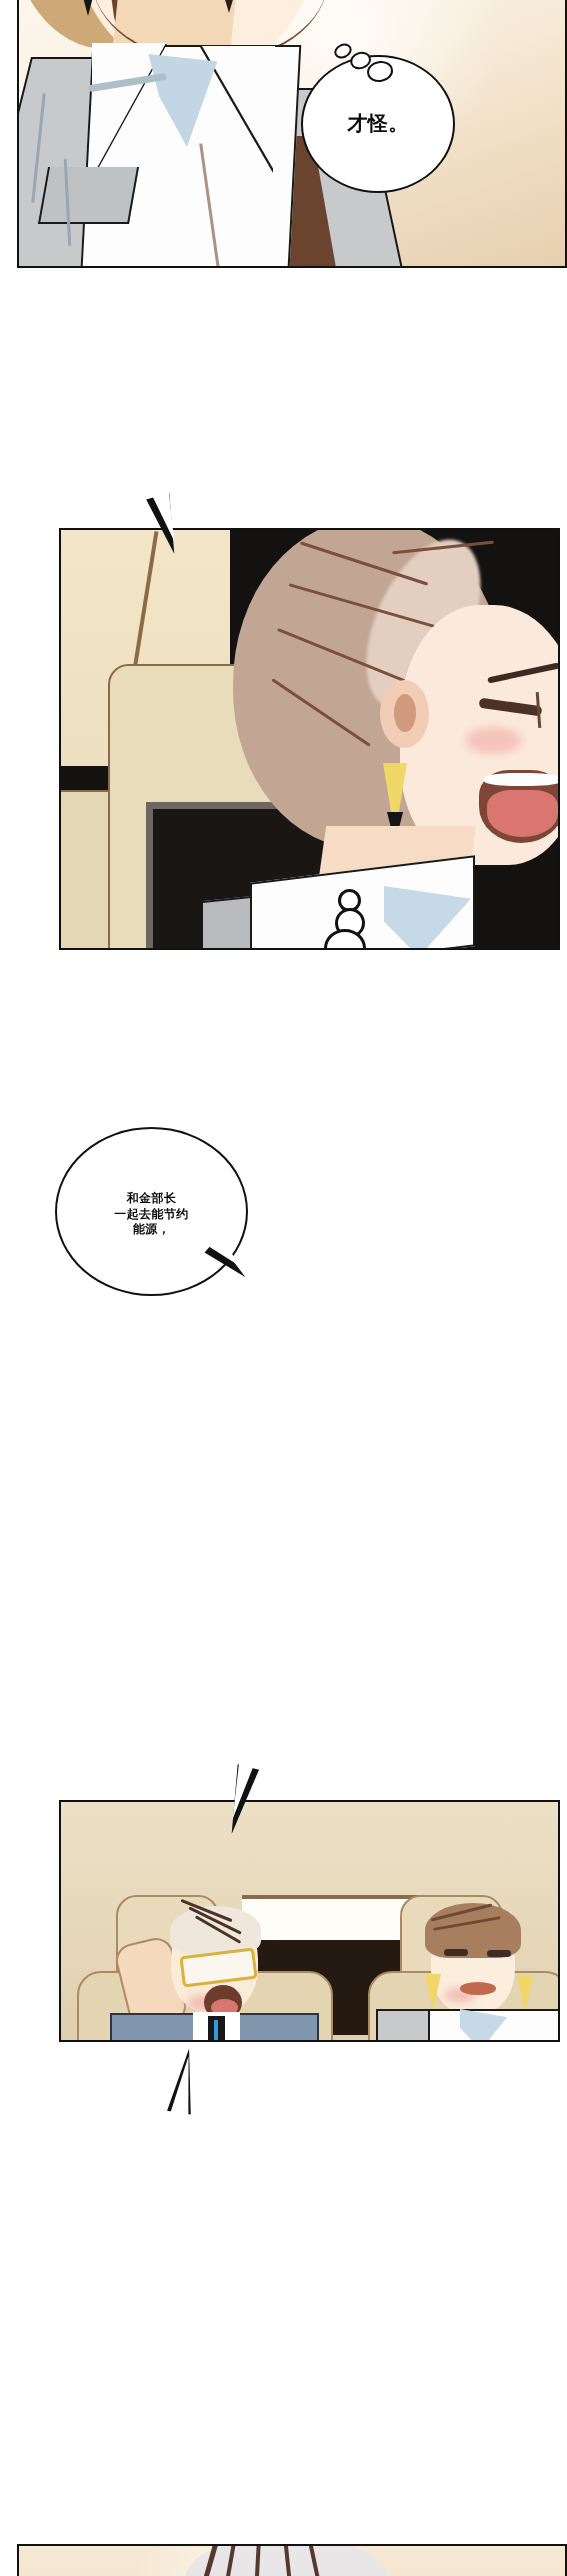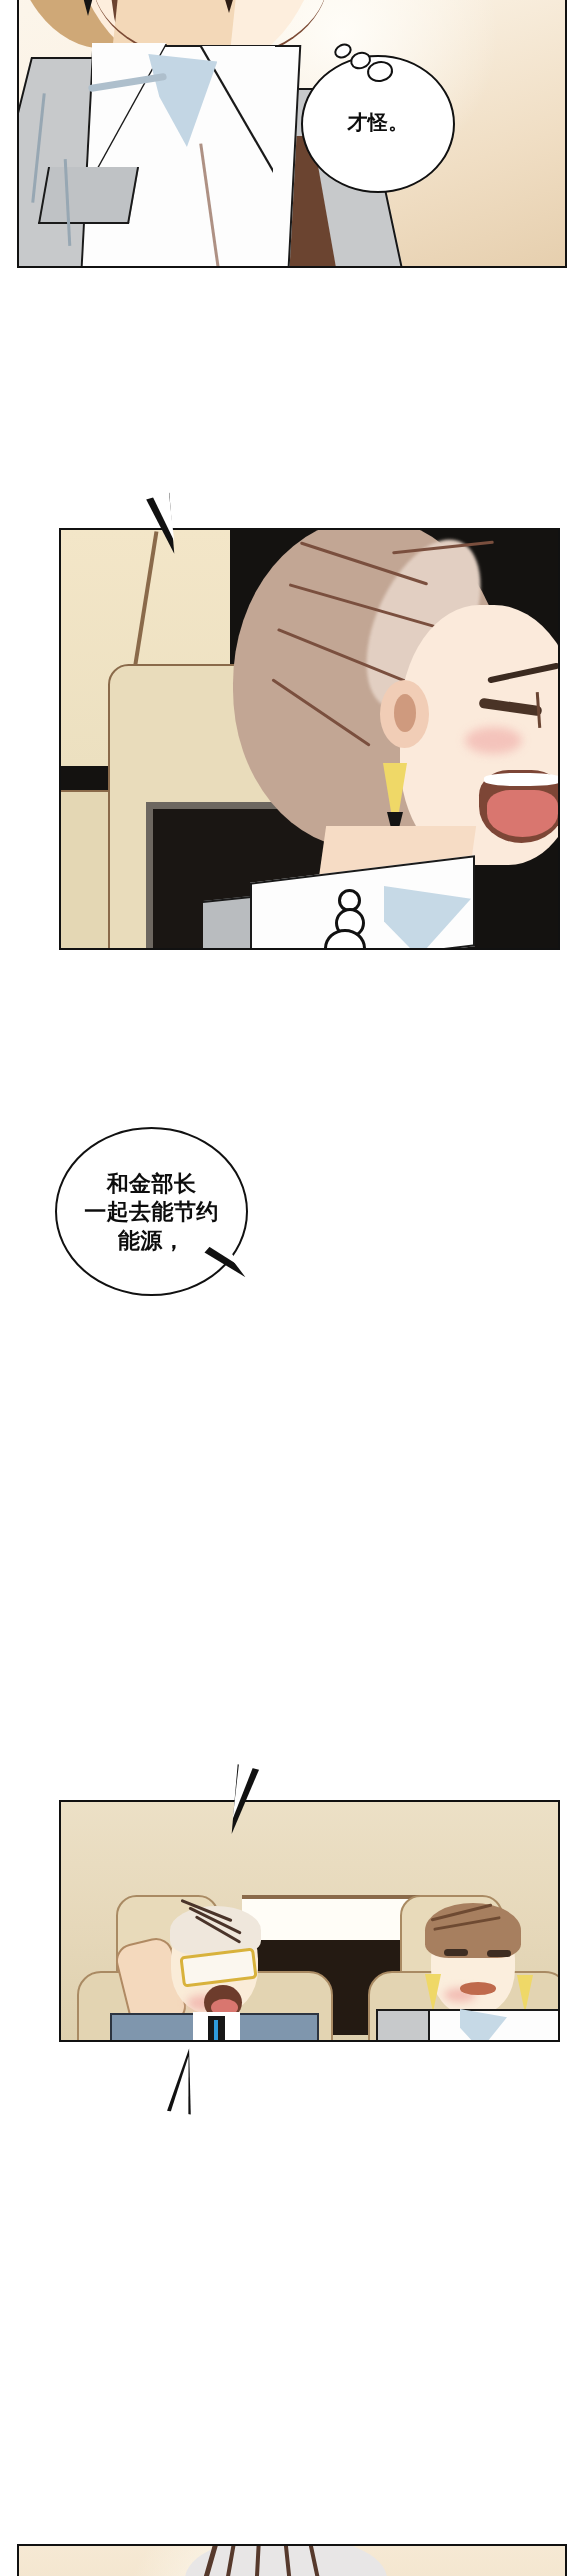--- a/index.html
+++ b/index.html
@@ -19,21 +19,21 @@
     background:#fff;
     border:2.8px solid #111;
     border-radius:50%;
     display:flex;
     align-items:center;
     justify-content:center;
     box-sizing:border-box;
     z-index:40;
   }
   .bubble .txt{
-    font-family:Liberation Mono, monospace;
+    font-family:Liberation Serif, serif;
     color:#0d0d0d;
     text-align:center;
     line-height:1.28;
     font-weight:700;
     letter-spacing:0.4px;
     white-space:pre-line;
     padding:0 4.7px;
   }
   
   .tail{position:absolute;width:0;height:0;z-index:41;}
@@ -310,21 +310,21 @@
     <div class="suit2"></div>
     <div class="shirt2"></div>
     <div class="collar2"></div>
     <div class="btn1"></div>
     <div class="btn2"></div>
     <div class="btn3"></div>
   </div>
 
 
   <div class="bubble" id="b4" style="left:55px;top:1127px;width:193px;height:169px;">
-    <span class="txt" style="font-size:22px;margin-top:6px;">和金部长
+    <span class="txt" style="font-size:12px;margin-top:6px;">和金部长
 一起去能节约
 能源，</span>
   </div>
   <div class="tail" style="left:219px;top:1238px;border-left:9.5px solid transparent;border-right:9.5px solid transparent;border-top:47px solid #111;transform:rotate(-48deg);"></div>
   <div class="tail-fill" style="left:221px;top:1234px;border-left:7px solid transparent;border-right:7px solid transparent;border-top:41px solid #fff;transform:rotate(-48deg);"></div>
 
 
   <div class="tail" style="left:229px;top:1766px;border-left:11px solid transparent;border-right:11px solid transparent;border-top:69px solid #111;transform:rotate(14deg);"></div>
   <div class="tail-fill" style="left:232px;top:1759px;border-left:8px solid transparent;border-right:8px solid transparent;border-top:61px solid #fff;transform:rotate(14deg);"></div>
 

